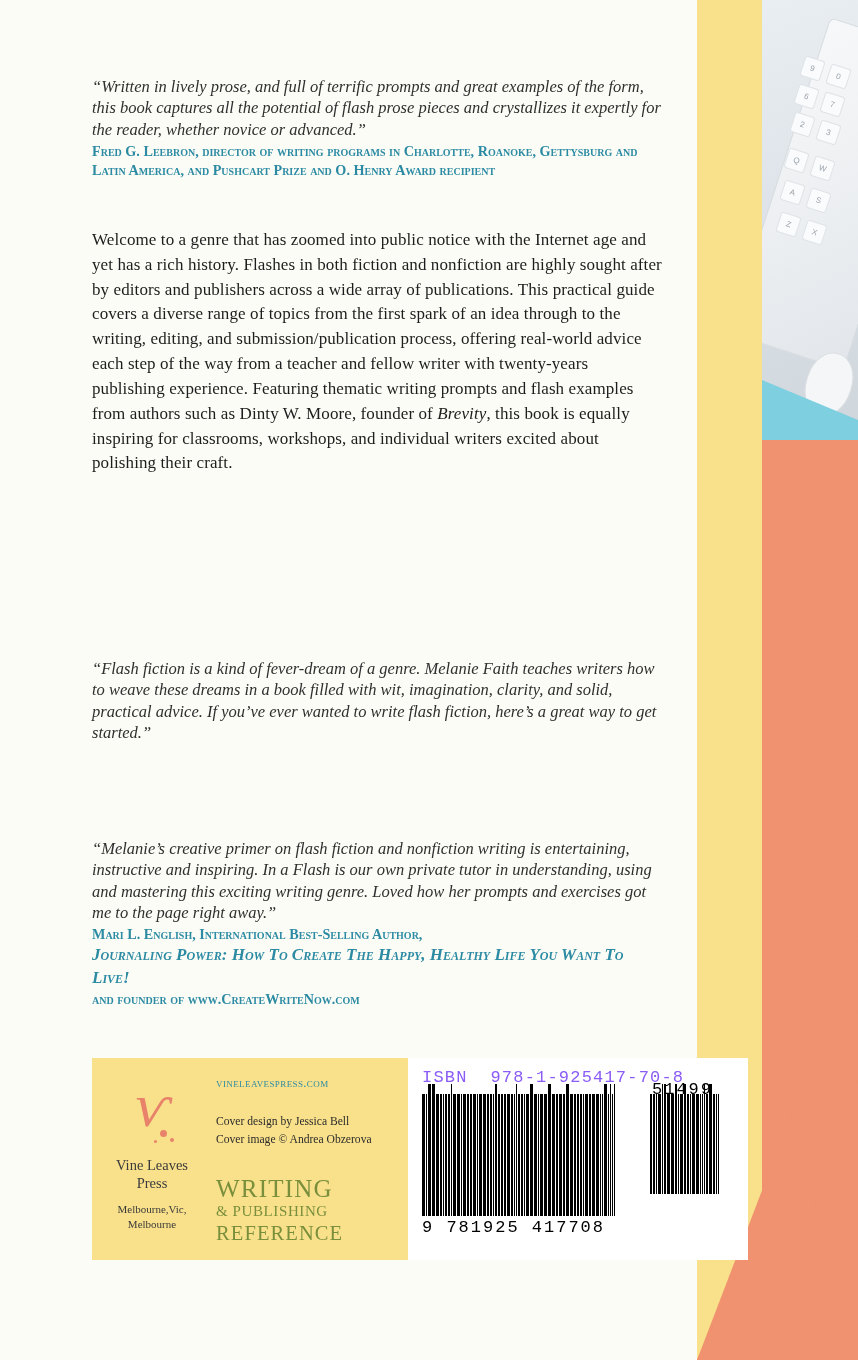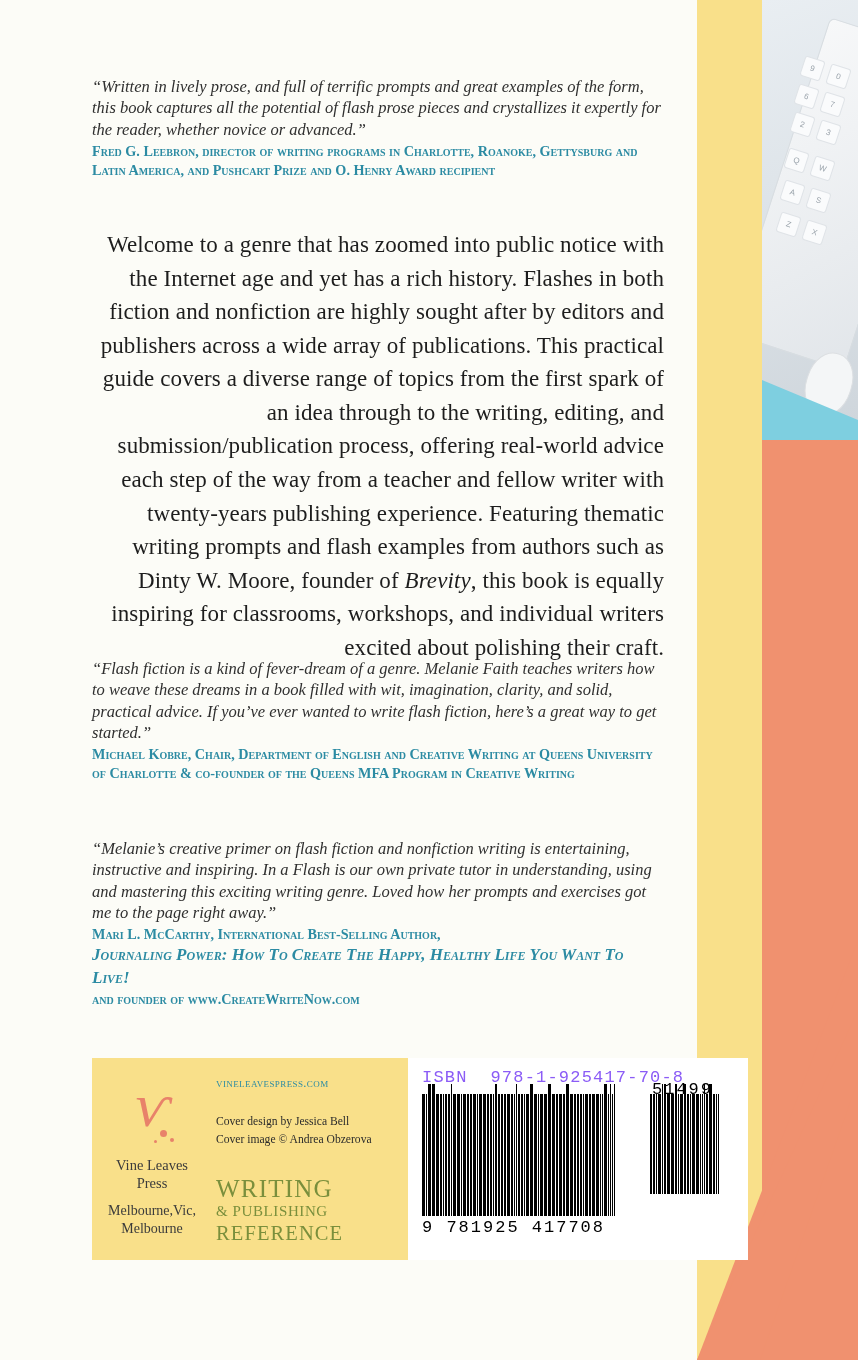--- a/index.html
+++ b/index.html
@@ -116,26 +116,25 @@
   }
   .attrib .tiny {
     font-size: 17px;
   }
   .attrib .ital {
     font-style: italic;
   }
 
   .body-copy {
     font-family: "Liberation Serif", serif;
-    font-size: 23px;
+    font-size: 17px;
     line-height: 1.46;
     color: #1d1d1d;
     margin: 0;
     letter-spacing: 0.1px;
-    text-align: right;
   }
   .body-copy em { font-style: italic; }
 
   .sec { position: absolute; left: 0; width: 572px; }
   #sec-quote1 { top: 76px; }
   #sec-main   { top: 228px; }
   #sec-quote2 { top: 658px; }
   #sec-quote3 { top: 838px; }
 
   
@@ -176,21 +175,21 @@
   }
   .logo-name {
     font-family: "Liberation Serif", serif;
     font-size: 14.5px;
     color: #3b3b3b;
     line-height: 1.25;
     margin-top: 6px;
   }
   .logo-loc {
     font-family: "Liberation Serif", serif;
-    font-size: 14px;
+    font-size: 11px;
     color: #3b3b3b;
     line-height: 1.3;
     margin-top: 10px;
   }
   .pub-right {
     position: absolute;
     left: 124px; top: 18px;
     width: 190px;
   }
   .site {
@@ -317,27 +316,26 @@
       <p class="blurb">“Written in lively prose, and full of terrific prompts and great examples of the form, this book captures all the potential of flash prose pieces and crystallizes it expertly  for the reader, whether novice or advanced.”</p>
       <p class="attrib">Fred G. Leebron, director of writing programs in Charlotte, Roanoke, Gettysburg and Latin America, and Pushcart Prize and O. Henry Award recipient</p>
     </div>
 
     <div class="sec" id="sec-main">
       <p class="body-copy"><span>Welcome to a genre that has zoomed into public notice with the Internet age and yet has a rich history. Flashes in both fiction and nonfiction are highly sought after by editors and publishers across a wide array of publications. This practical guide covers a diverse range of topics from the first spark of an idea through to the writing, editing, and submission/publication process, offering real-world advice each step of the way from a teacher and fellow writer with twenty-years publishing experience. Featuring thematic writing prompts and flash examples from authors such as Dinty W. Moore, founder of </span><em>Brevity</em><span>, this book is equally inspiring for classrooms, workshops, and individual writers excited about polishing their craft.</span></p>
     </div>
 
     <div class="sec" id="sec-quote2">
       <p class="blurb">“Flash fiction is a kind of fever-dream of a genre. Melanie Faith teaches writers how to weave these dreams in a book filled with wit, imagination, clarity, and solid, practical advice. If you’ve ever wanted to write flash fiction, here’s a great way to get started.”</p>
-      <p class="attrib">Michael Kobre, Chair, Department of English and Creative Writing at Queens University of Charlotte &amp; co-founder of the Queens MFA Program in Creative Writing</p>
     </div>
 
     <div class="sec" id="sec-quote3">
       <p class="blurb">“Melanie’s creative primer on flash fiction and nonfiction writing is entertaining, instructive and inspiring. In a Flash is our own private tutor in understanding, using and mastering this exciting writing genre. Loved how her prompts and exercises got me to the page right away.”</p>
       <p class="attrib">
-        <span>Mari L. McCarthy, International Best-Selling Author,</span><br>
+        <span>Mari L. English, International Best-Selling Author,</span><br>
         <span class="tiny ital">Journaling Power: How To Create The Happy, Healthy Life You Want To Live!</span><br>
         <span>and founder of www.CreateWriteNow.com</span>
       </p>
     </div>
 
   </div>
 
   <div class="bottom-bar">
 
     <div class="pub-panel">

